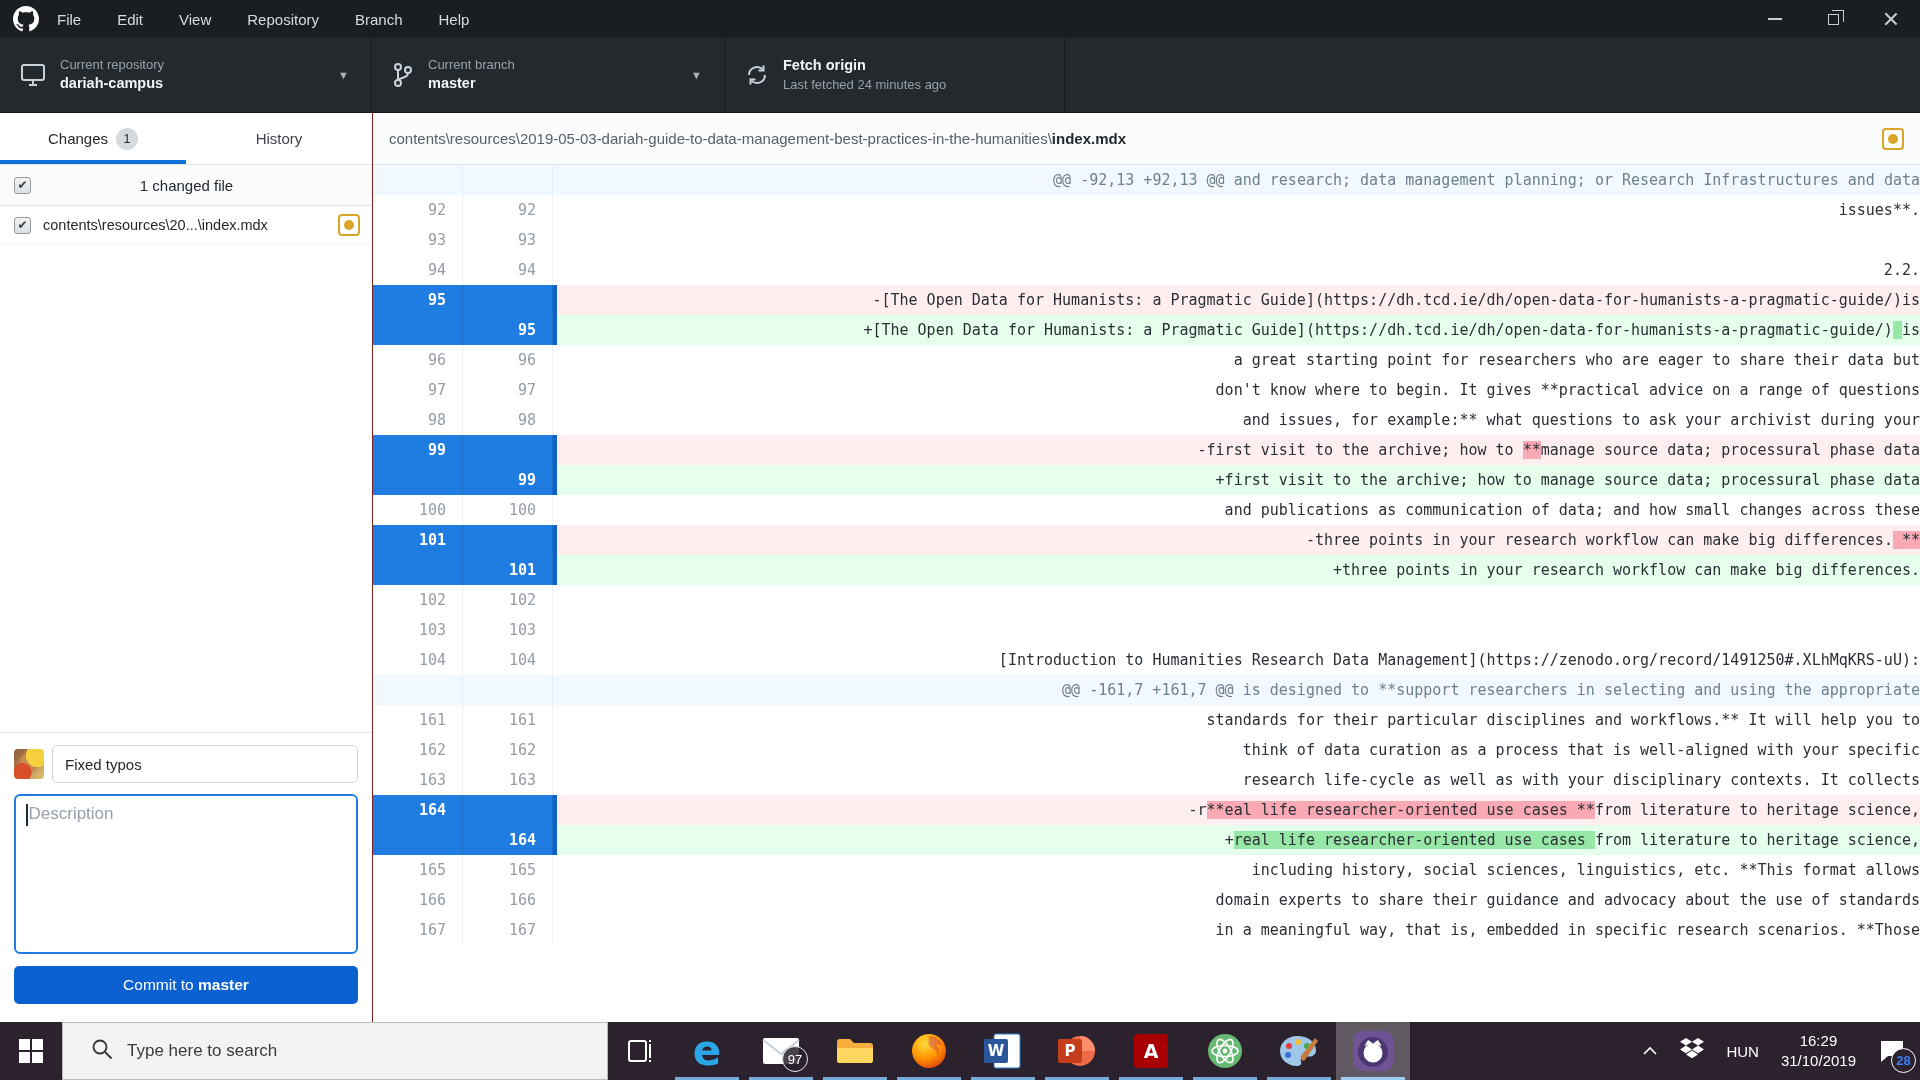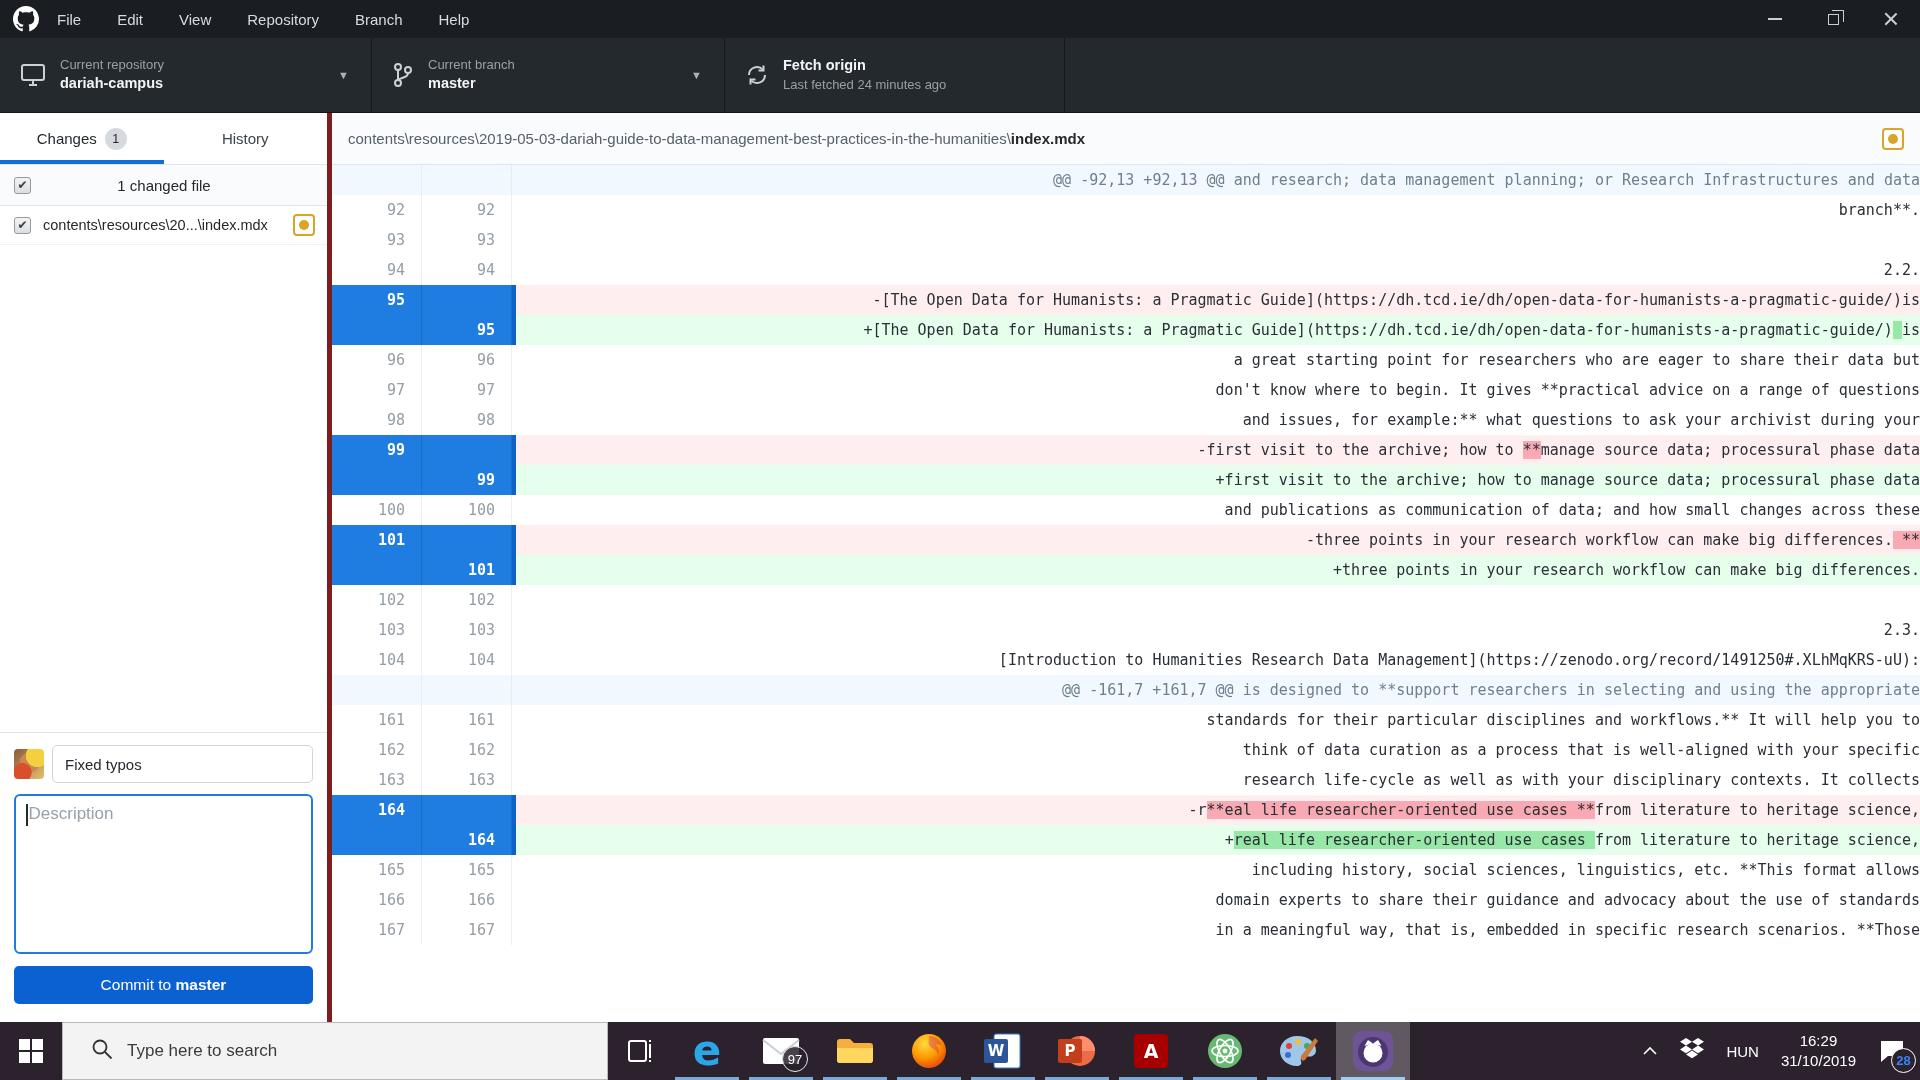--- a/index.html
+++ b/index.html
@@ -29,21 +29,21 @@
   .tb-section { display:flex; align-items:center; padding:0 14px 0 20px; border-right:1px solid #15181b; position:relative; }
   .tb-sec-repo { width:372px; } .tb-sec-branch { width:353px; } .tb-sec-fetch { width:340px; }
   .tb-icon { margin-right:14px; display:flex; align-items:center; }
   .tb-text { display:flex; flex-direction:column; line-height:1.35; }
   .tb-label { font-size:13px; color:#97a0a7; }
   .tb-value { font-size:14.5px; font-weight:bold; color:#f2f5f7; }
   .chev { margin-left:auto; color:#aab2b8; font-size:11px; padding-right:8px; }
 
   
   .body { flex:1; display:flex; min-height:0; }
-  .sidebar { width:332px; border-right:5px solid #7f1d1d; display:flex; flex-direction:column; background:#fff; }
+  .sidebar { width:373px; border-right:1px solid #7f1d1d; display:flex; flex-direction:column; background:#fff; }
   .main { flex:1; display:flex; flex-direction:column; min-width:0; }
 
   
   .tabs { height:52px; display:flex; border-bottom:1px solid #e1e4e8; flex:0 0 auto; }
   .tab { flex:1; display:flex; align-items:center; justify-content:center; gap:8px; font-size:15px; color:#3c434a; position:relative; }
   .tab.active { color:#24292e; }
   .tab.active::after { content:""; position:absolute; left:0; right:0; bottom:0; height:4px; background:#0f6fd6; }
   .badge { background:#d6dade; color:#24292e; font-size:12.5px; min-width:22px; height:22px; border-radius:11px; display:inline-flex; align-items:center; justify-content:center; padding:0 4px; }
 
   .checkbox { width:17px; height:17px; border:1px solid #949a9f; border-radius:3px; background:linear-gradient(#f3f3f3,#dcdfe2); color:#3b4045; font-size:12px; line-height:15px; text-align:center; display:inline-block; flex:0 0 auto; }
@@ -235,21 +235,21 @@
         </div>
         <div class="diff">
             <div class="diff-row hunk">
               <div class="ln"></div>
               <div class="ln"></div>
               <div class="code"><span>@@ -92,13 +92,13 @@ and research; data management planning; or Research Infrastructures and data</span></div>
             </div>
             <div class="diff-row context">
               <div class="ln">92</div>
               <div class="ln">92</div>
-              <div class="code"><span> branch**.</span></div>
+              <div class="code"><span> issues**.</span></div>
             </div>
             <div class="diff-row context">
               <div class="ln">93</div>
               <div class="ln">93</div>
               <div class="code"><span></span></div>
             </div>
             <div class="diff-row context">
               <div class="ln">94</div>
               <div class="ln">94</div>
               <div class="code"><span> 2.2.</span></div>
@@ -305,21 +305,20 @@
               <div class="code"><span>+three points in your research workflow can make big differences.</span></div>
             </div>
             <div class="diff-row context">
               <div class="ln">102</div>
               <div class="ln">102</div>
               <div class="code"><span></span></div>
             </div>
             <div class="diff-row context">
               <div class="ln">103</div>
               <div class="ln">103</div>
-              <div class="code"><span> 2.3.</span></div>
             </div>
             <div class="diff-row context">
               <div class="ln">104</div>
               <div class="ln">104</div>
               <div class="code"><span> [Introduction to Humanities Research Data Management](https://zenodo.org/record/1491250#.XLhMqKRS-uU):</span></div>
             </div>
             <div class="diff-row hunk">
               <div class="ln"></div>
               <div class="ln"></div>
               <div class="code"><span>@@ -161,7 +161,7 @@ is designed to **support researchers in selecting and using the appropriate</span></div>

